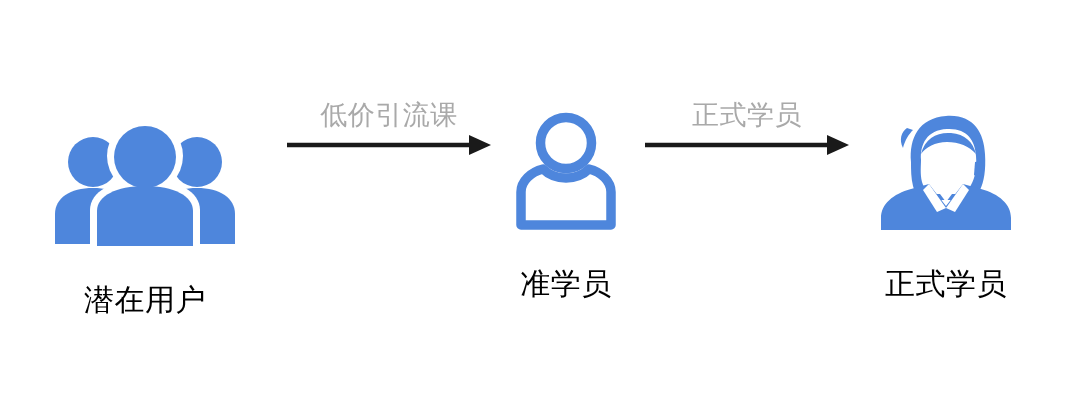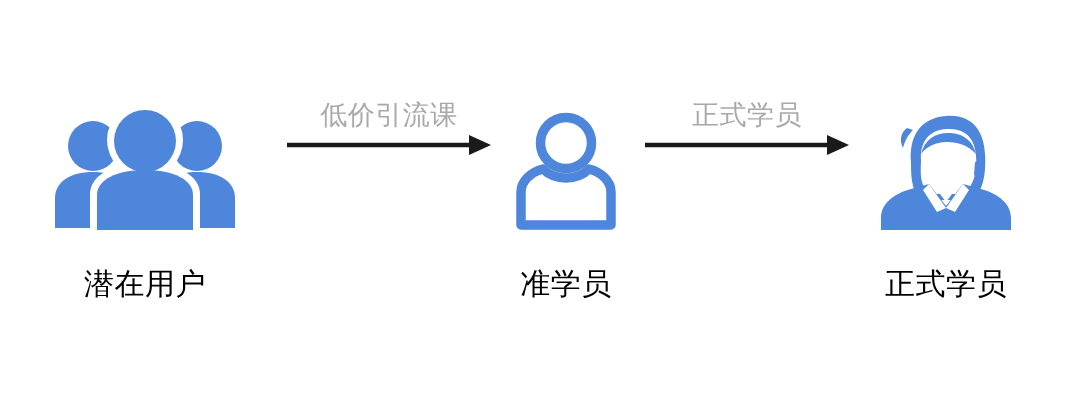--- a/index.html
+++ b/index.html
@@ -50,21 +50,21 @@
     line-height: 30px;
     color: #a9a9a9;
     white-space: nowrap;
     letter-spacing: 0.5px;
     margin-bottom: 0;
   }
   .edge-arrow {
     display: block;
   }
   
-  #node-potential-users { left: 35px; top: 110px; }
+  #node-potential-users { left: 35px; top: 126px; }
   
   #node-prospective-student { left: 456px; top: 110px; text-align: right; }
   
   #node-formal-student { left: 836px; top: 110px; }
   
   #edge-low-price-course { left: 285px; top: 100px; }
   
   #edge-full-price-course { left: 643px; top: 100px; }
 </style>
 </head>

